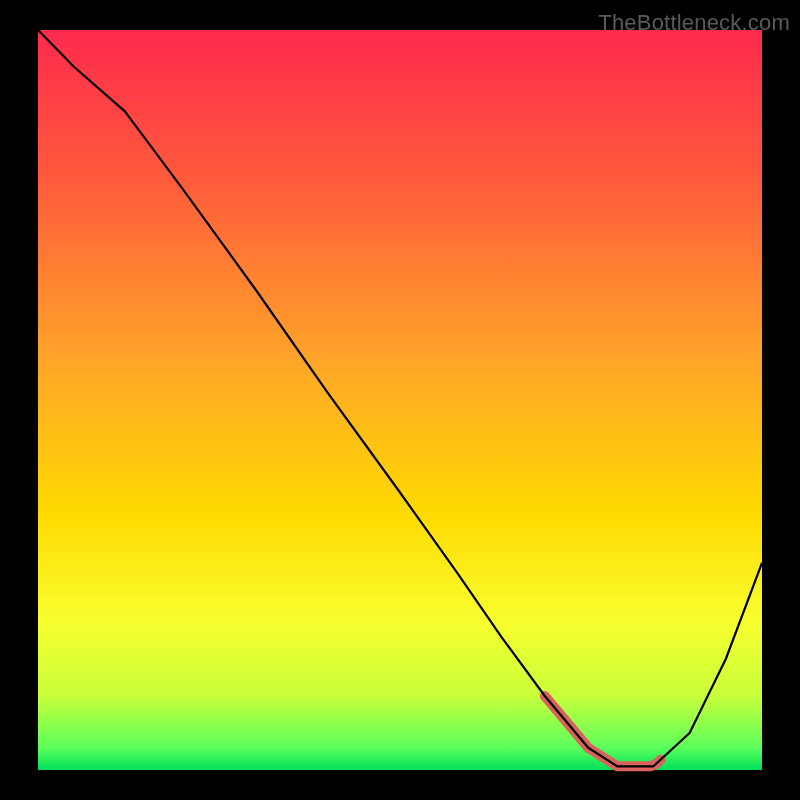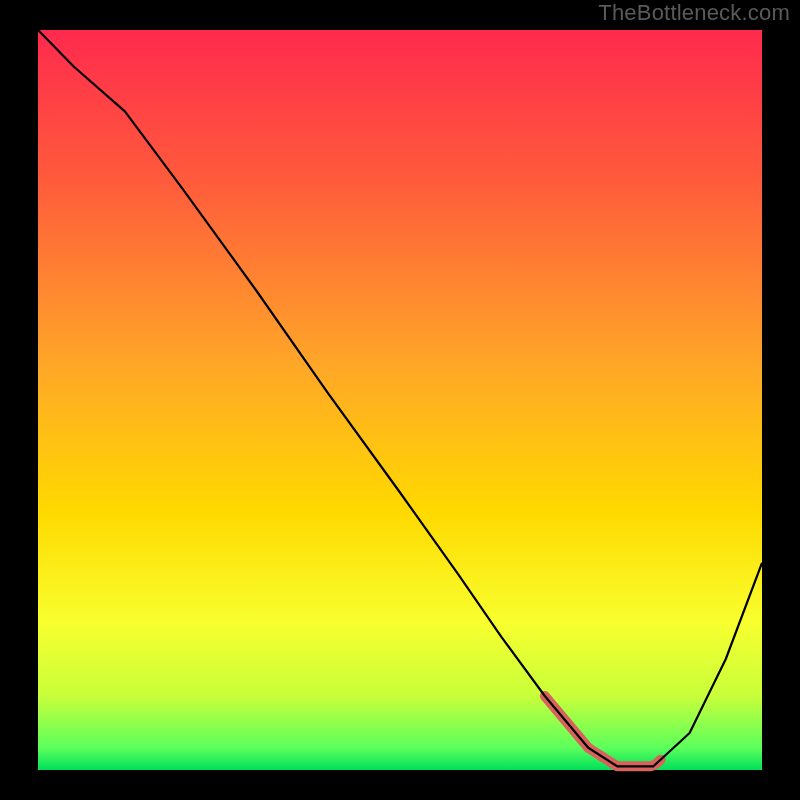--- a/index.html
+++ b/index.html
@@ -12,21 +12,21 @@
     font-family: Arial, Helvetica, sans-serif;
   }
   .frame {
     position: relative;
     width: 800px;
     height: 800px;
     background: #000;
   }
   .watermark {
     position: absolute;
-    top: 0;
+    top: 10px;
     right: 10px;
     color: #5a5a5a;
     font-size: 22px;
     font-weight: 500;
     letter-spacing: 0.2px;
     z-index: 5;
   }
   svg {
     display: block;
     position: absolute;

